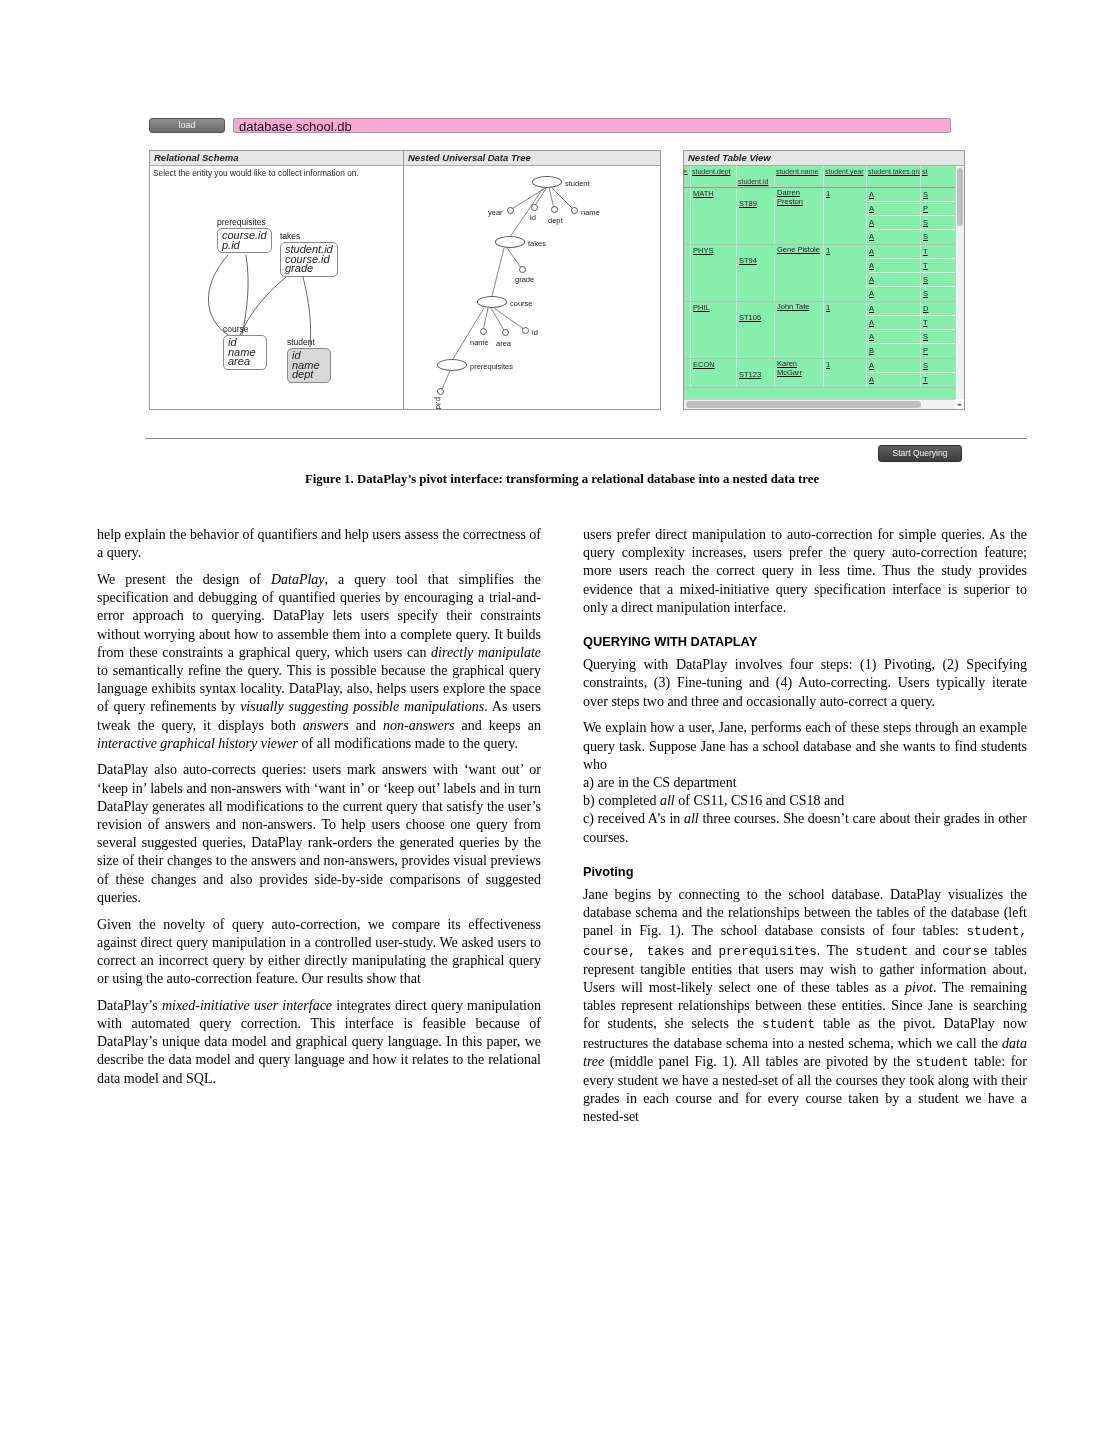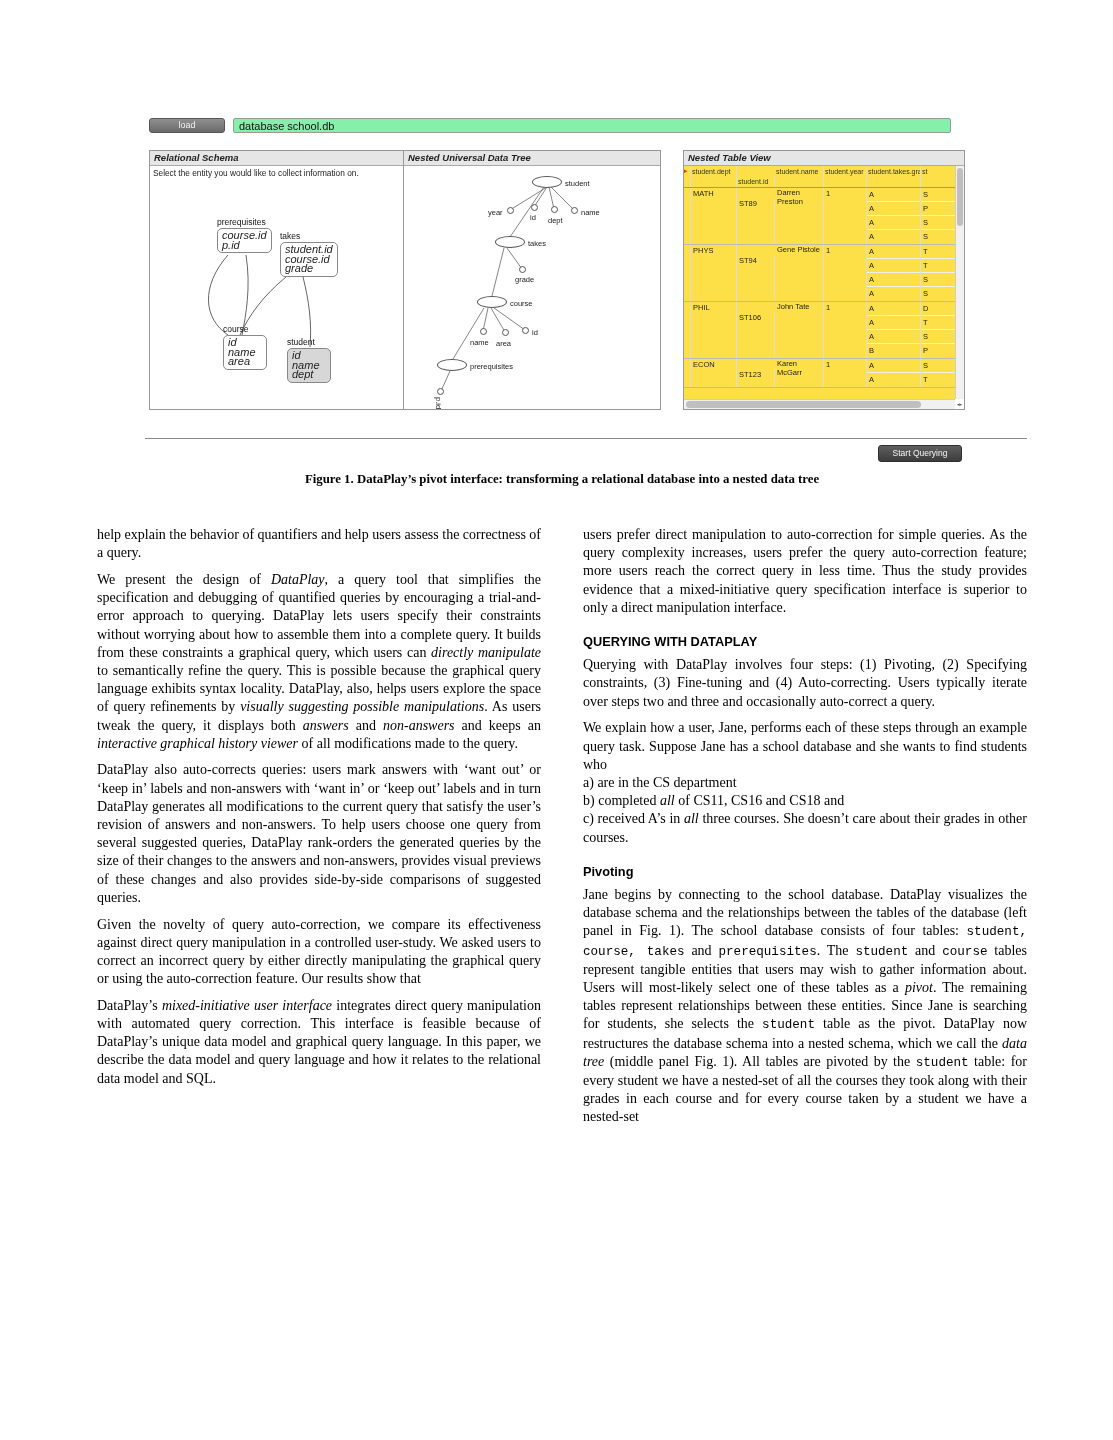--- a/index.html
+++ b/index.html
@@ -8,22 +8,22 @@
           font-family:"Liberation Serif", serif; color:#000; overflow:hidden; }
 
   
   .fig-ui { position:absolute; left:147px; top:116px; width:818px; height:298px;
             font-family:"Liberation Sans", sans-serif; }
   .load-btn { position:absolute; left:2px; top:2px; width:76px; height:15px;
               background:linear-gradient(#8f8f8f,#6b6b6b); color:#f2f2f2;
               border:1px solid #565656; border-radius:3px; font-size:9px;
               font-family:"Liberation Sans", sans-serif; text-align:center; line-height:13px; }
   .db-input { position:absolute; left:86px; top:2px; width:718px; height:15px;
-              border:1px solid #9a9a9a; border-radius:2px; background:#86efac;
-              font-size:11px; line-height:13px; padding:1px 5px; color:#111; }
+              border:1px solid #9a9a9a; border-radius:2px; background:#f9a8d4;
+              font-size:13px; line-height:13px; padding:1px 5px; color:#111; }
   .panel { position:absolute; top:34px; height:260px; border:1px solid #999; background:#fff; }
   .panel-schema { left:2px;   width:256px; }
   .panel-tree   { left:256px; width:258px; }
   .panel-table  { left:536px; width:282px; }
   .panel-header { height:15px; background:#e6e6e6; border-bottom:1px solid #aaa;
                   font-size:9.5px; font-weight:bold; color:#222; padding:1px 4px;font-style:italic; }
   .panel-sub { font-size:8.3px; color:#222; padding:2px 3px; }
 
   
   .schema-canvas { position:absolute; left:0; top:28px; right:0; bottom:0; }
@@ -39,21 +39,21 @@
   .tree-canvas { position:absolute; left:0; top:15px; right:0; bottom:0; }
   .tree-canvas svg { position:absolute; left:0; top:0; }
   .tnode { position:absolute; border:1px solid #555; background:#fff; }
   .tnode.ellipse { width:30px; height:12px; border-radius:50%; }
   .tnode.dot { width:7px; height:7px; border-radius:50%; }
   .tlabel { position:absolute; font-size:7.5px; color:#222; white-space:nowrap; }
   .tlabel.vert { transform:rotate(90deg); transform-origin:left top; }
 
   
   .nt-grid { position:absolute; left:0; top:15px; right:9px; bottom:10px; overflow:hidden;
-             background:#fde047; }
+             background:#86efac;text-decoration:underline; }
   .nt-head, .nt-row { display:flex; }
   .nt-head { border-bottom:1px solid #999; }
   .nt-hcell { font-size:7px; color:#333; padding:2px 1px; border-right:1px solid #ddd;
               white-space:nowrap; overflow:hidden; }
   .nt-row { border-bottom:1px solid #bbb; }
   .nt-cell { font-size:7.5px; color:#222; padding:1px 2px; border-right:1px solid #ddd;
              white-space:nowrap; overflow:hidden; }
   .c-mk   { width:7px;  padding:0; }
   .c-dept { width:46px; }
   .c-id   { width:38px;margin-top:10px; }

